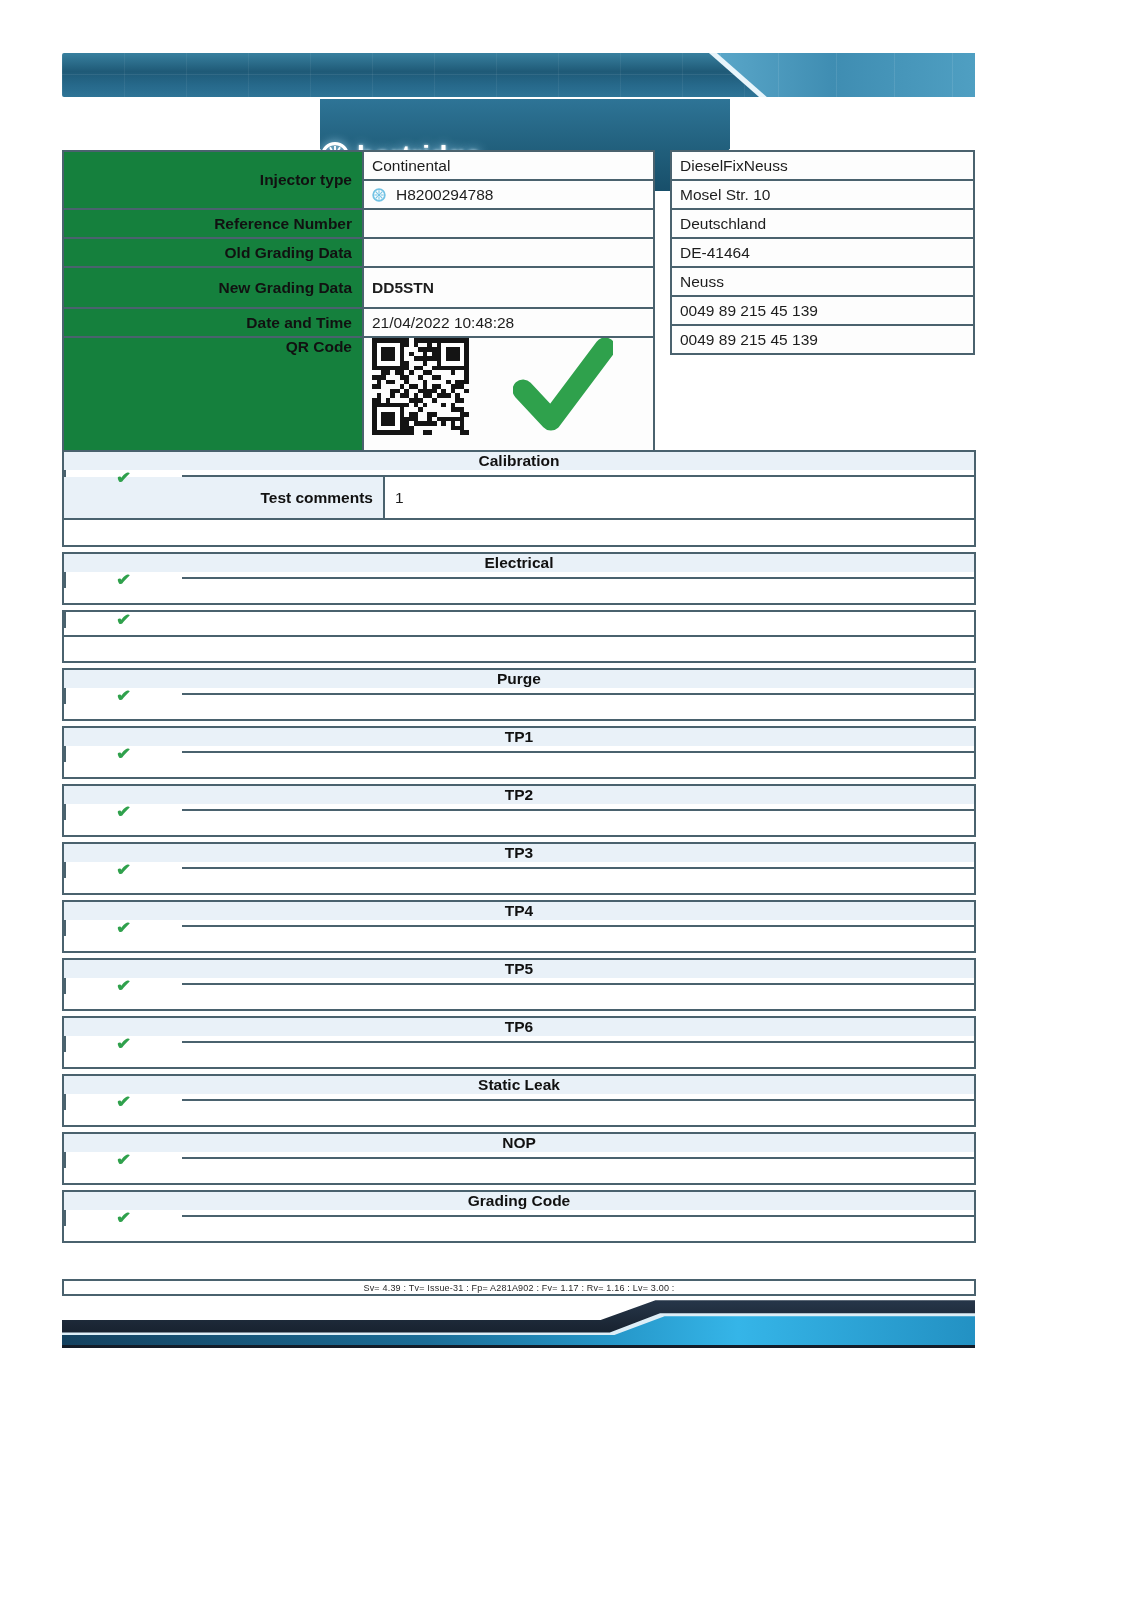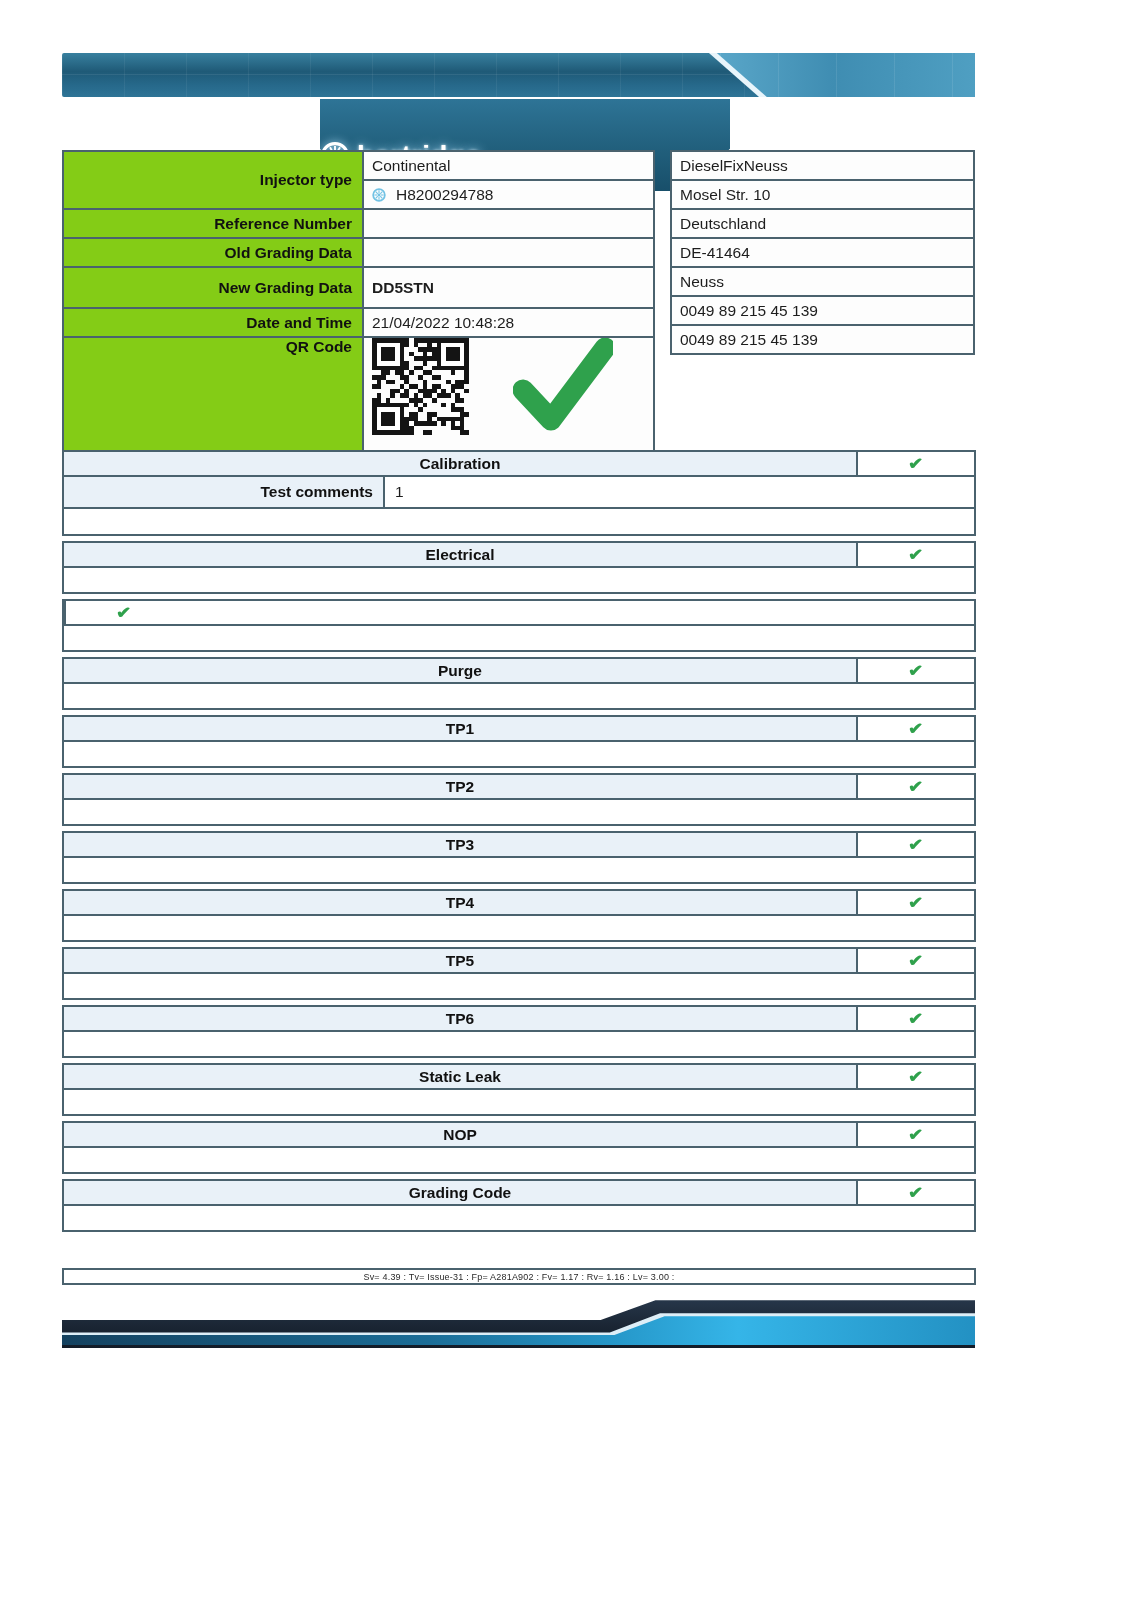--- a/index.html
+++ b/index.html
@@ -30,37 +30,37 @@
     display:flex;align-items:center;justify-content:flex-start;padding-top:22px;box-sizing:border-box;margin-top:46px;}
   .logo{display:flex;align-items:center;gap:7px;}
   .logo svg{filter:drop-shadow(0 0 5px rgba(180,230,255,.9));}
   .logo-text{color:#ffffff;font-weight:bold;font-size:28px;letter-spacing:.3px;
     text-shadow:0 0 11px rgba(170,225,255,.95),0 0 3px rgba(255,255,255,.85);}
 
   
   table.tbl{position:absolute;border-collapse:collapse;table-layout:fixed;}
   table.tbl td{border:2px solid #4a626e;font-size:15.5px;padding:0 8px;background:#fdfdfd;
     overflow:hidden;white-space:nowrap;}
-  table.tbl td.lbl{background:#84cc16;text-align:right;font-weight:bold;padding-right:10px;color:#111;}
+  table.tbl td.lbl{background:#15803d;text-align:right;font-weight:bold;padding-right:10px;color:#111;}
   td.qr-lbl{vertical-align:top;padding-top:5px;}
   td.qr-cell{padding:8px 0 0 18px;vertical-align:top;}
   .qr-wrap{display:flex;align-items:flex-start;gap:44px;}
   .bold-val{font-weight:bold;}
   .pn{display:flex;align-items:center;gap:10px;}
 
   
   .secs{position:absolute;left:62px;top:450px;width:914px;}
   .row{box-sizing:border-box;border:2px solid #4a626e;background:#fff;}
-  .sec-h{height:27px;display:flex;}
+  .sec-h{height:27px;display:flex;flex-direction:column;}
   .sec-label{flex:1;background:#e9f1f8;display:flex;align-items:center;justify-content:center;
     font-weight:bold;font-size:15.5px;color:#111;}
   .sec-check{width:116px;border-left:2px solid #4a626e;display:flex;align-items:center;
     justify-content:center;background:#fff;}
   .check-glyph{color:#2fa14c;font-weight:bold;font-size:16px;transform:scaleX(1.15);line-height:1;}
-  .tc-row{height:34px;margin-top:-2px;display:flex;}
+  .tc-row{height:45px;margin-top:-2px;display:flex;}
   .tc-label{width:321px;background:#e9f1f8;border-right:2px solid #4a626e;display:flex;
     align-items:center;justify-content:flex-end;padding-right:10px;font-weight:bold;
     font-size:15.5px;box-sizing:border-box;color:#111;}
   .tc-value{flex:1;display:flex;align-items:center;padding-left:10px;font-size:15.5px;}
   .empty-row{height:29px;margin-top:-2px;}
   .block{margin-bottom:5px;}
   .block .empty-row{height:28px;}
   .block-cal{margin-bottom:5px;}
   .version-row{margin-top:36px;height:17px;display:flex;align-items:center;justify-content:center;
     font-size:9px;color:#2a2a2a;letter-spacing:.2px;}

